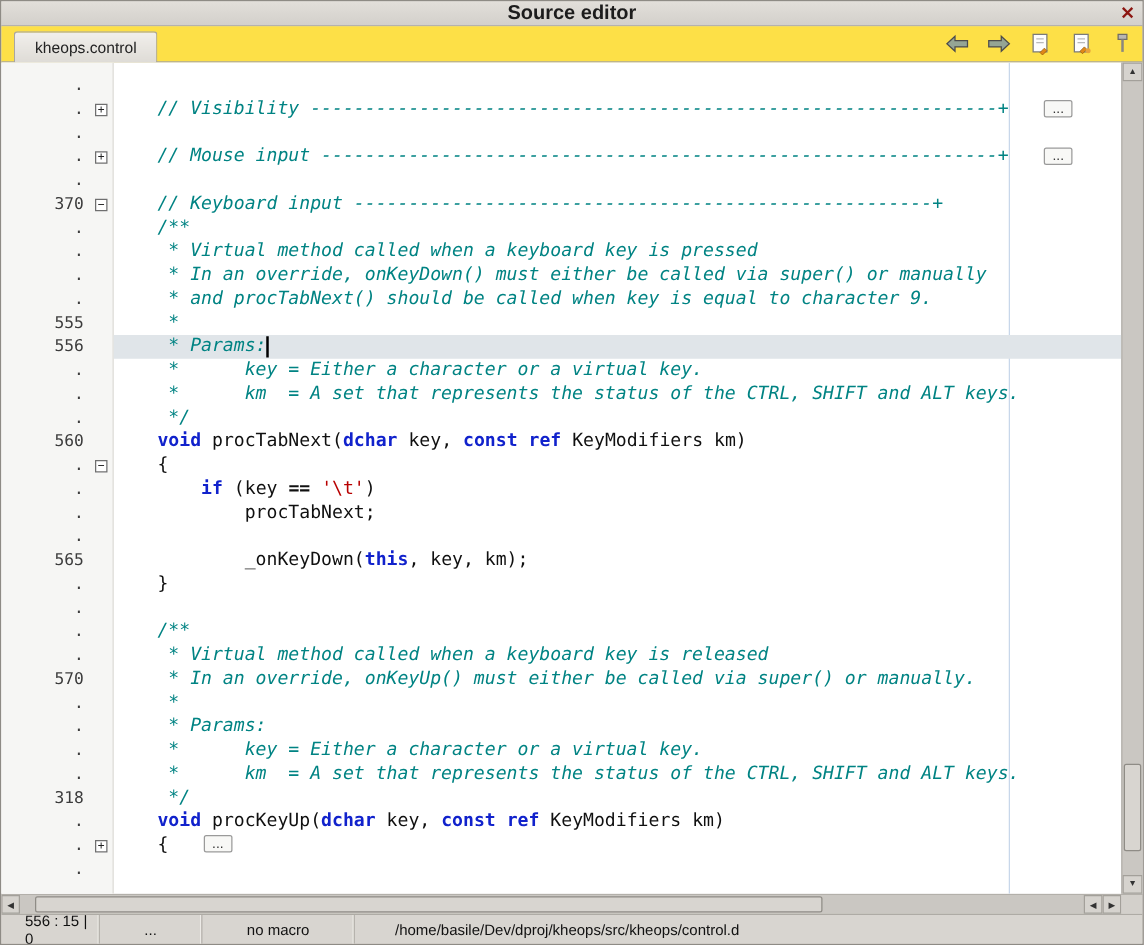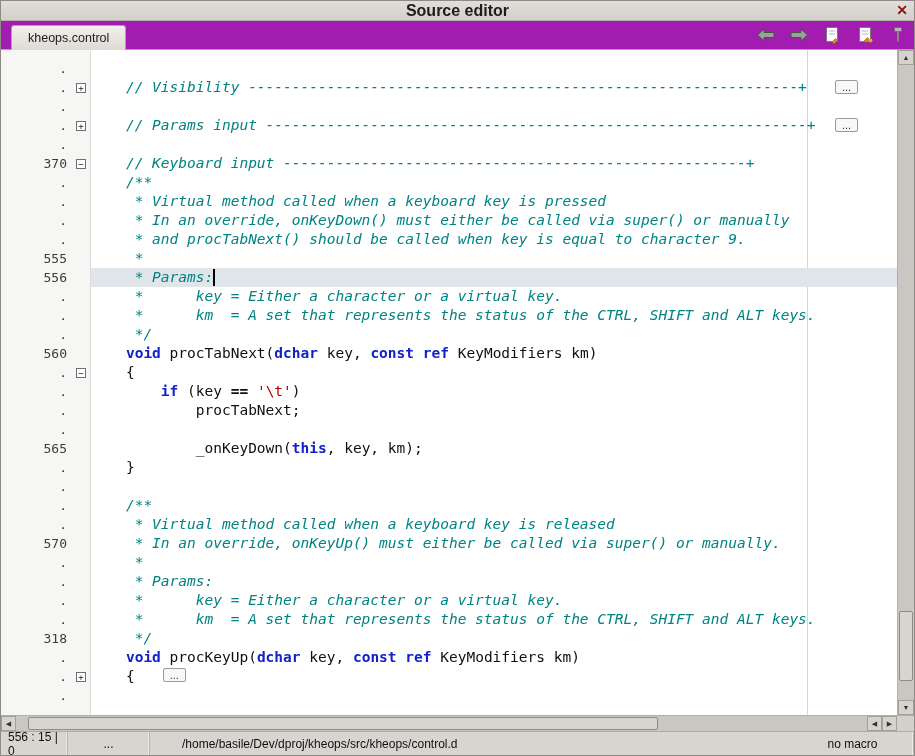--- a/index.html
+++ b/index.html
@@ -14,21 +14,21 @@
     border-bottom: 1px solid #b5b2ac;
     display: flex; align-items: center; justify-content: center; position: relative;
   }
   .title-text { font-size: 16px; font-weight: bold; color: #1c1c1c; }
   .close-btn {
     position: absolute; right: 6px; top: 1px;
     color: #8c1510; font-weight: bold; font-size: 14px; line-height: 17px; cursor: default;
   }
   
   .tabbar {
-    height: 29px; background: #a21caf; position: relative;
+    height: 29px; background: #fde047; position: relative;
     display: flex; align-items: flex-end; padding: 0 2px;
     border-bottom: 1px solid #a9a6a0;
   }
   .tab {
     height: 25px; background: linear-gradient(#f1efeb, #dedbd6);
     border: 1px solid #a9a6a0; border-bottom: none;
     border-radius: 3px 3px 0 0; padding: 0 16px;
     font-size: 12.5px; color: #222;
     display: flex; align-items: center; margin-left: 8px; position: relative; top: 1px;
   }
@@ -81,21 +81,21 @@
   .hscroll { height: 16px; display: flex; background: #cac7c2; border-top: 1px solid #b3b0aa; }
   .htrack { flex: 1; position: relative; }
   .hthumb { position: absolute; top: 1px; bottom: 1px; left: 12px; width: 74%; background: #d8d5d0; border: 1px solid #8f8c86; border-radius: 2px; }
   .corner { width: 17px; flex: none; background: #d3d0cb; }
   
   .statusbar {
     height: 24px; background: #d8d5d0; border-top: 1px solid #aeaba5;
     display: flex; align-items: stretch; font-size: 12px; color: #111;
   }
   .cell { display: flex; align-items: center; border-right: 1px solid #b6b3ad; box-shadow: inset -1px 0 0 #edebe7; }
-  .cell-caret { width: 67px; padding-left: 7px; }
+  .cell-caret { width: 67px; padding-left: 7px; margin-left: 12px; }
   .cell-mod { width: 82px; justify-content: center; }
   .cell-macro { width: 122px; justify-content: center; }
   .cell-path { flex: 1; padding-left: 32px; border-right: none; box-shadow: none; }
 </style>
 </head>
 <body style="--comment: #008383; --keyword: #1122cc; --string: #b80000; --curline: #e0e5e9; --gutter: #f6f6f4; --ruler: #c8d7ea;">
 
 <div class="window">
 
   <div class="titlebar">
@@ -144,21 +144,21 @@
     </div>
   </div>
 
   <div class="main">
     <div class="code-view">
       <div class="gutter-bg"></div>
       <div class="ruler"></div>
     <div class="row"><span class="lnum">.</span><span class="foldcol"></span><span class="codecell"></span></div>
         <div class="row"><span class="lnum">.</span><span class="foldcol"><span class="foldbox">+</span></span><span class="codecell"><span class="cmt">    // Visibility ---------------------------------------------------------------+</span></span><span class="pill pill-end">...</span></div>
         <div class="row"><span class="lnum">.</span><span class="foldcol"></span><span class="codecell"></span></div>
-        <div class="row"><span class="lnum">.</span><span class="foldcol"><span class="foldbox">+</span></span><span class="codecell"><span class="cmt">    // Params input --------------------------------------------------------------+</span></span><span class="pill pill-end">...</span></div>
+        <div class="row"><span class="lnum">.</span><span class="foldcol"><span class="foldbox">+</span></span><span class="codecell"><span class="cmt">    // Mouse input --------------------------------------------------------------+</span></span><span class="pill pill-end">...</span></div>
         <div class="row"><span class="lnum">.</span><span class="foldcol"></span><span class="codecell"></span></div>
         <div class="row"><span class="lnum">370</span><span class="foldcol"><span class="foldbox">−</span></span><span class="codecell"><span class="cmt">    // Keyboard input -----------------------------------------------------+</span></span></div>
         <div class="row"><span class="lnum">.</span><span class="foldcol"></span><span class="codecell"><span class="cmt">    /**</span></span></div>
         <div class="row"><span class="lnum">.</span><span class="foldcol"></span><span class="codecell"><span class="cmt">     * Virtual method called when a keyboard key is pressed</span></span></div>
         <div class="row"><span class="lnum">.</span><span class="foldcol"></span><span class="codecell"><span class="cmt">     * In an override, onKeyDown() must either be called via super() or manually</span></span></div>
         <div class="row"><span class="lnum">.</span><span class="foldcol"></span><span class="codecell"><span class="cmt">     * and procTabNext() should be called when key is equal to character 9.</span></span></div>
         <div class="row"><span class="lnum">555</span><span class="foldcol"></span><span class="codecell"><span class="cmt">     *</span></span></div>
         <div class="row current"><span class="lnum">556</span><span class="foldcol"></span><span class="codecell"><span class="cmt">     * Params:</span><span class="cursor" style="left: 14ch;"></span></span></div>
         <div class="row"><span class="lnum">.</span><span class="foldcol"></span><span class="codecell"><span class="cmt">     *      key = Either a character or a virtual key.</span></span></div>
         <div class="row"><span class="lnum">.</span><span class="foldcol"></span><span class="codecell"><span class="cmt">     *      km  = A set that represents the status of the CTRL, SHIFT and ALT keys.</span></span></div>
@@ -199,17 +199,17 @@
       <div class="hthumb"></div>
     </div>
     <div class="sbtn h">◀</div>
     <div class="sbtn h">▶</div>
     <div class="corner"></div>
   </div>
 
   <div class="statusbar">
     <div class="cell cell-caret">556 : 15 | 0</div>
     <div class="cell cell-mod">...</div>
+    <div class="cell cell-macro">no macro</div>
     <div class="cell cell-path">/home/basile/Dev/dproj/kheops/src/kheops/control.d</div>
-    <div class="cell cell-macro">no macro</div>
   </div>
 
 </div>
 
 </body></html>

